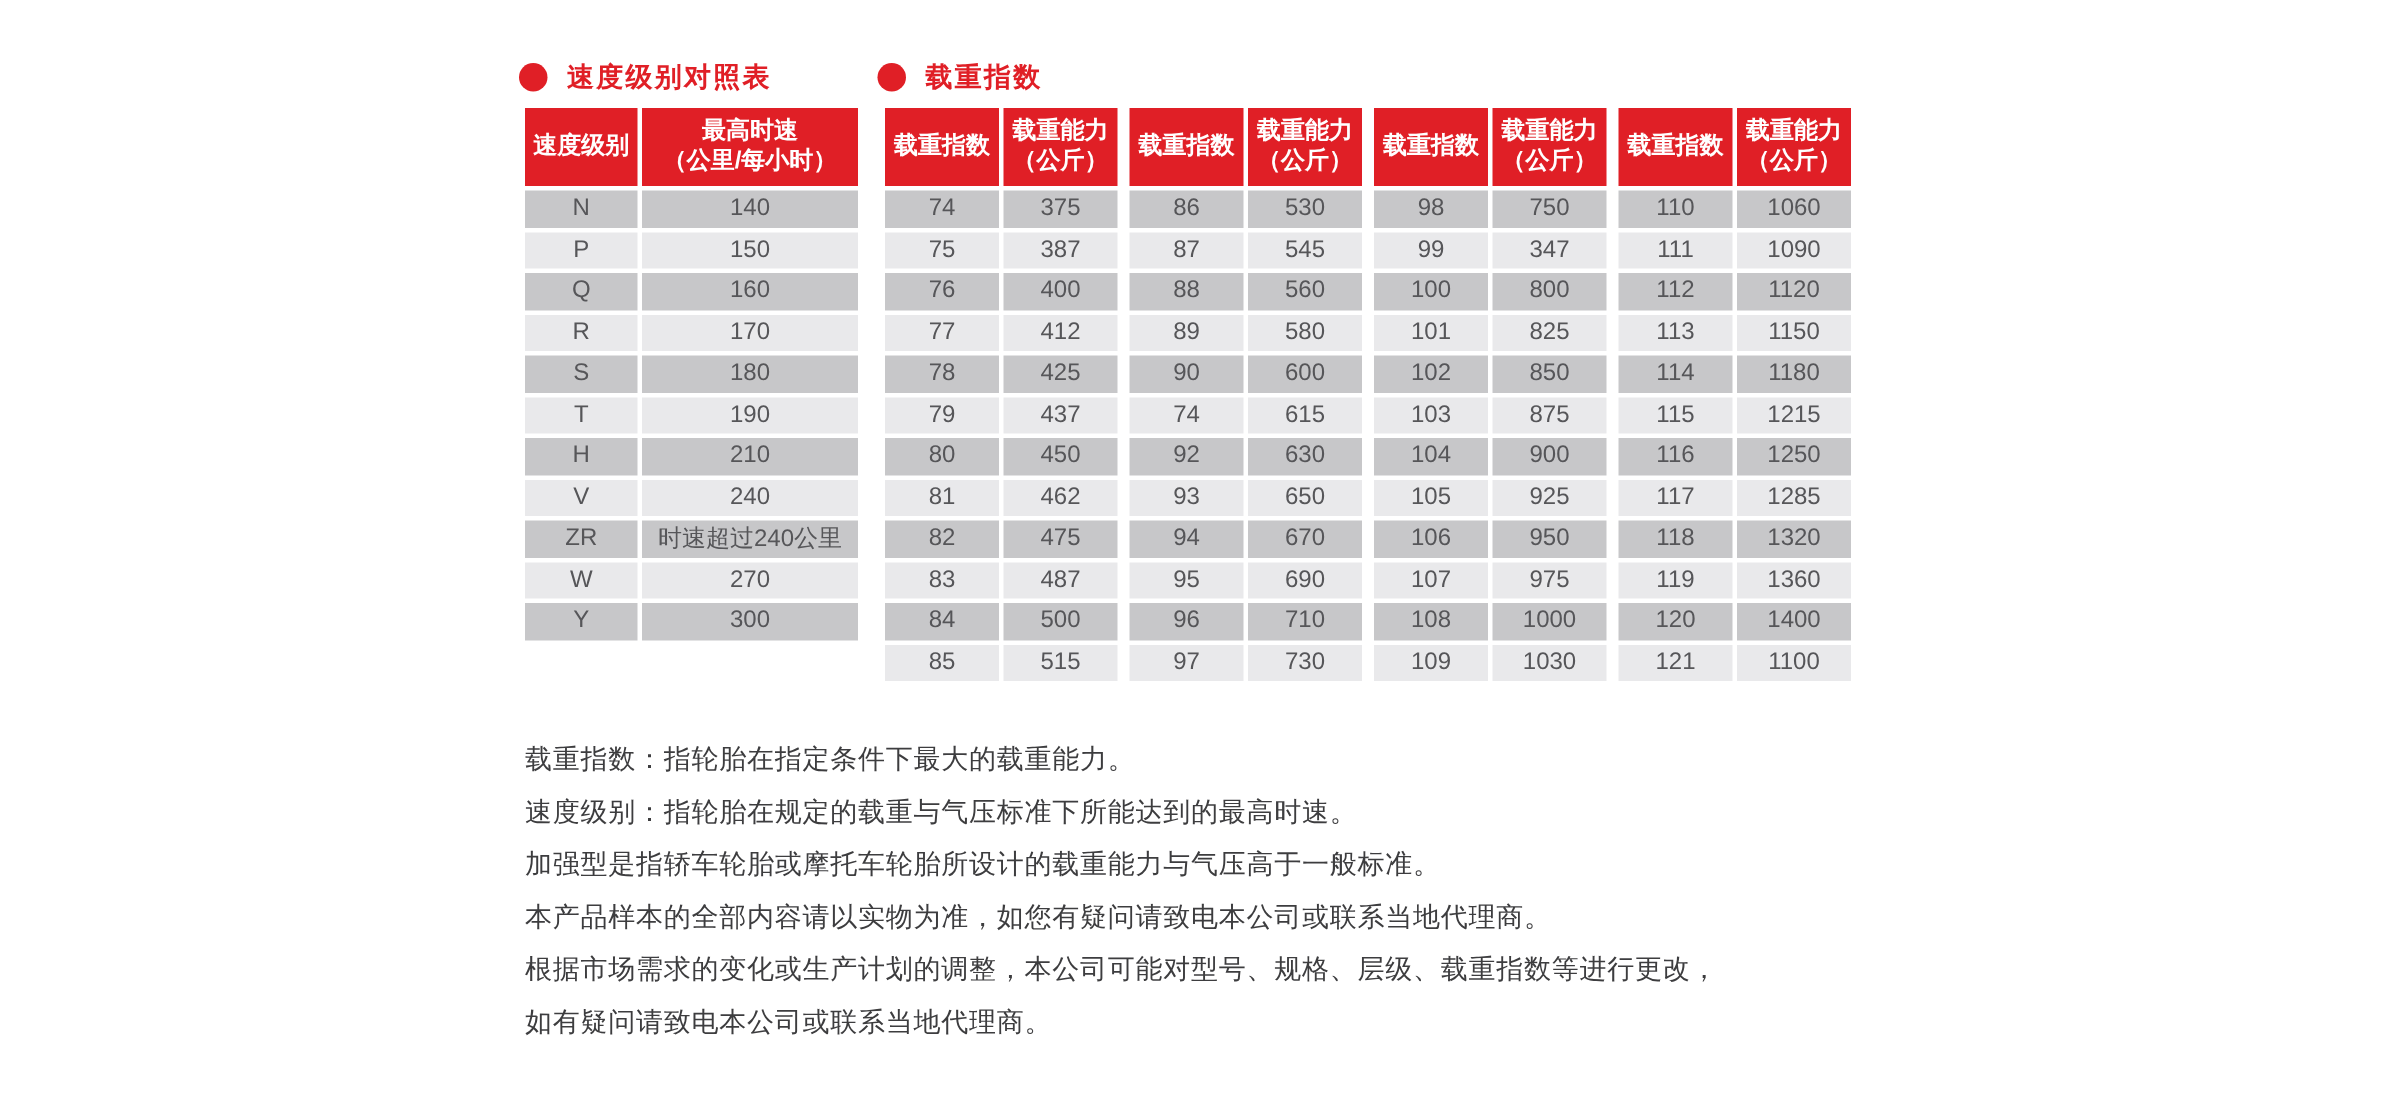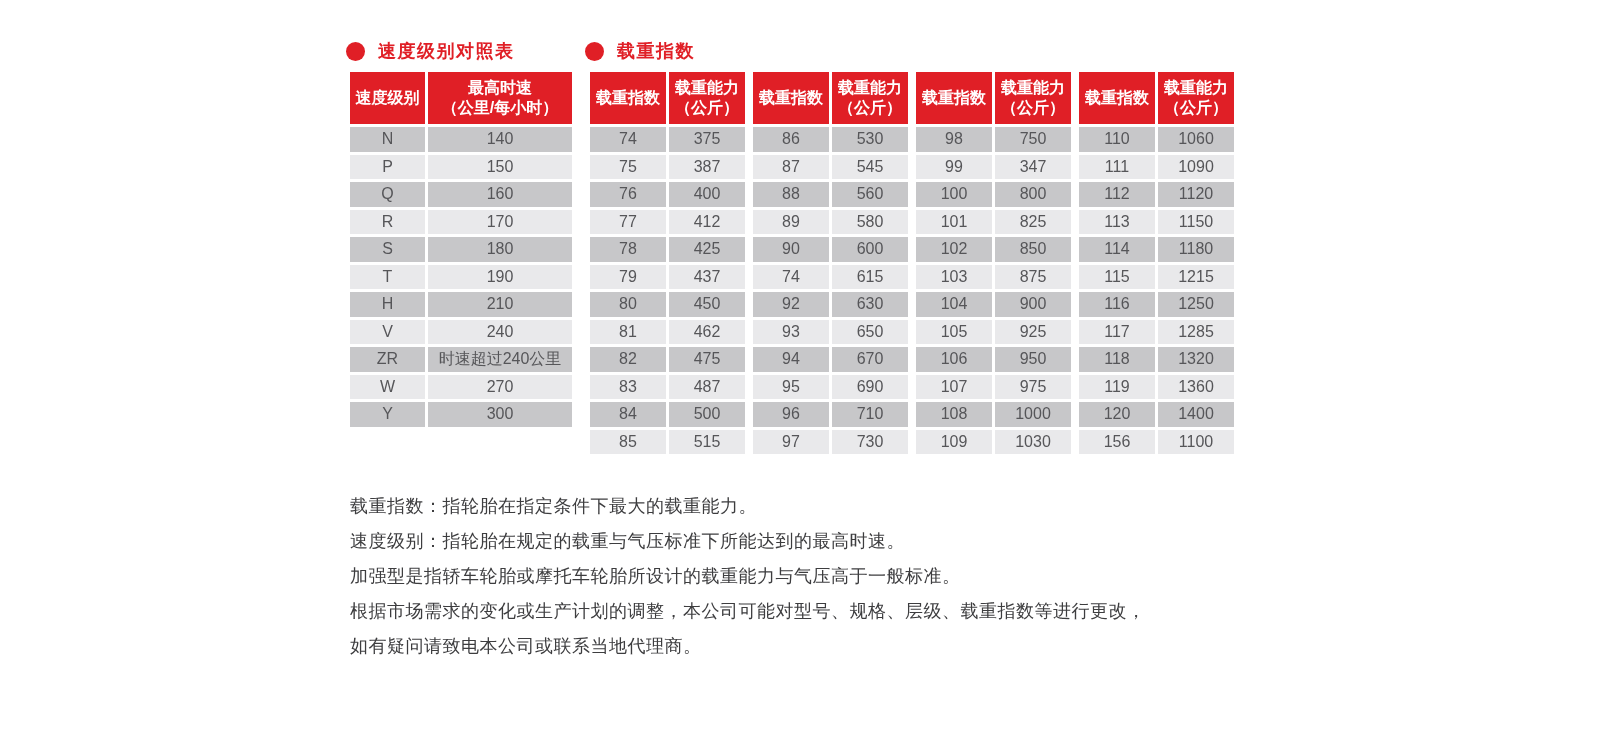--- a/index.html
+++ b/index.html
@@ -194,26 +194,27 @@
         <div class="td row-dark">116</div>
         <div class="td row-dark">1250</div>
         <div class="td row-light">117</div>
         <div class="td row-light">1285</div>
         <div class="td row-dark">118</div>
         <div class="td row-dark">1320</div>
         <div class="td row-light">119</div>
         <div class="td row-light">1360</div>
         <div class="td row-dark">120</div>
         <div class="td row-dark">1400</div>
-        <div class="td row-light">156</div>
+        <div class="td row-light">121</div>
         <div class="td row-light">1100</div>
       </div>
     </div>
 
   <div class="notes" id="notes">
       <div class="note-line">载重指数：指轮胎在指定条件下最大的载重能力。</div>
       <div class="note-line">速度级别：指轮胎在规定的载重与气压标准下所能达到的最高时速。</div>
       <div class="note-line">加强型是指轿车轮胎或摩托车轮胎所设计的载重能力与气压高于一般标准。</div>
+      <div class="note-line">本产品样本的全部内容请以实物为准，如您有疑问请致电本公司或联系当地代理商。</div>
       <div class="note-line">根据市场需求的变化或生产计划的调整，本公司可能对型号、规格、层级、载重指数等进行更改，</div>
       <div class="note-line">如有疑问请致电本公司或联系当地代理商。</div>
     </div>
 
 </div>
 
 </body></html>

